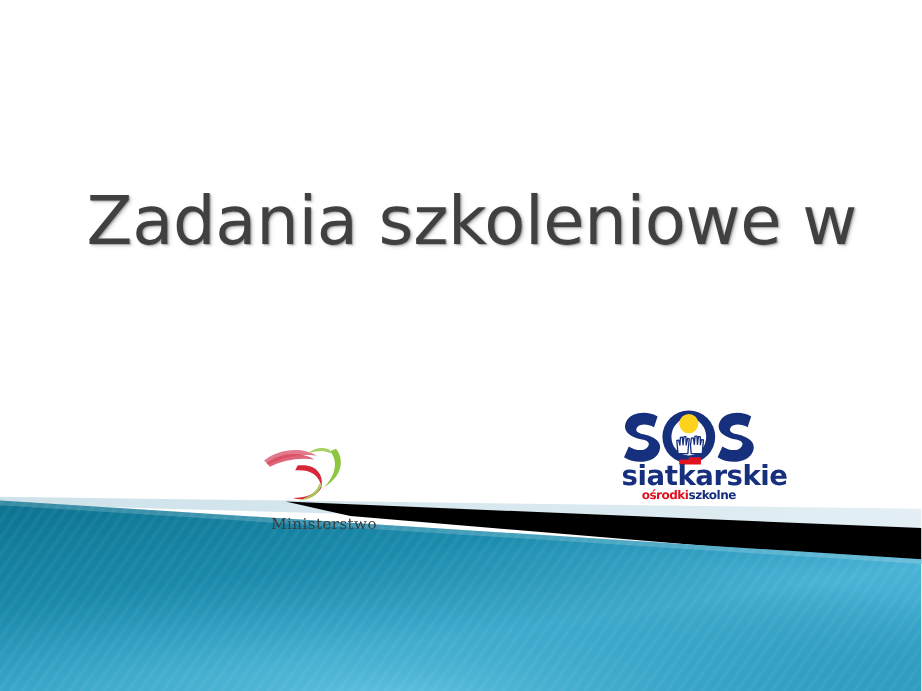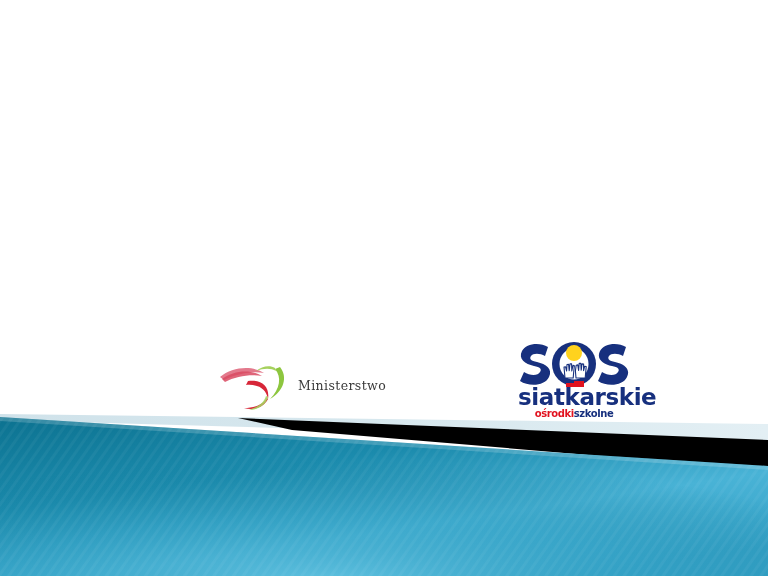--- a/index.html
+++ b/index.html
@@ -29,21 +29,21 @@
     line-height:66px;
     color:#404040;
     text-shadow:1px 1px 1px rgba(120,120,120,0.55), 2px 2px 3px rgba(150,150,150,0.35);
     white-space:nowrap;
   }
 
   
   #logo-ministry{
     position:absolute;left:218px;top:356px;
     width:215px;height:58px;
-    display:flex;align-items:center;
+    display:flex;align-items:flex-start;flex-direction:column;
   }
   #ministry-mark{width:72px;height:56px;flex:0 0 72px;}
   #ministry-text{
     margin-left:8px;
     font-family:"DejaVu Serif", serif;
     font-size:12.5px;
     line-height:17px;
     color:#3b3b3b;
     letter-spacing:0.4px;
     white-space:nowrap;
@@ -102,20 +102,21 @@
     <polygon points="238,418 768,440 768,470 292,430" fill="#000000"></polygon>
 
     <polygon points="0,417 768,466 768,576 0,576" fill="url(#tealGrad)"></polygon>
     <polygon points="0,417 768,466 768,576 0,576" fill="url(#tealGlow)"></polygon>
     <polygon points="0,417 768,466 768,576 0,576" fill="url(#diagTex)"></polygon>
 
     <polygon points="0,417 768,466 768,470 0,421" fill="#ffffff" opacity="0.18"></polygon>
   </svg>
 
   <div id="title-block">
+    <div class="title-line">Zadania szkoleniowe w</div>
   </div>
 
   <div id="logo-ministry">
     <svg id="ministry-mark" viewBox="0 0 72 56">
 
       <path d="M2 20 C14 10, 34 8, 46 16 C36 14, 20 16, 6 23 Z" fill="#e3798c"></path>
       <path d="M4 22 C16 13, 33 12, 44 19 C33 17, 18 19, 7 25 Z" fill="#d94a62" opacity="0.85"></path>
 
       <path d="M62 10 C70 20, 66 34, 52 42 C62 32, 64 20, 57 12 Z" fill="#8dc63f"></path>
       <path d="M57 11 C52 8, 44 9, 38 14 C46 11, 53 11, 58 14 Z" fill="#a6d15e"></path>

